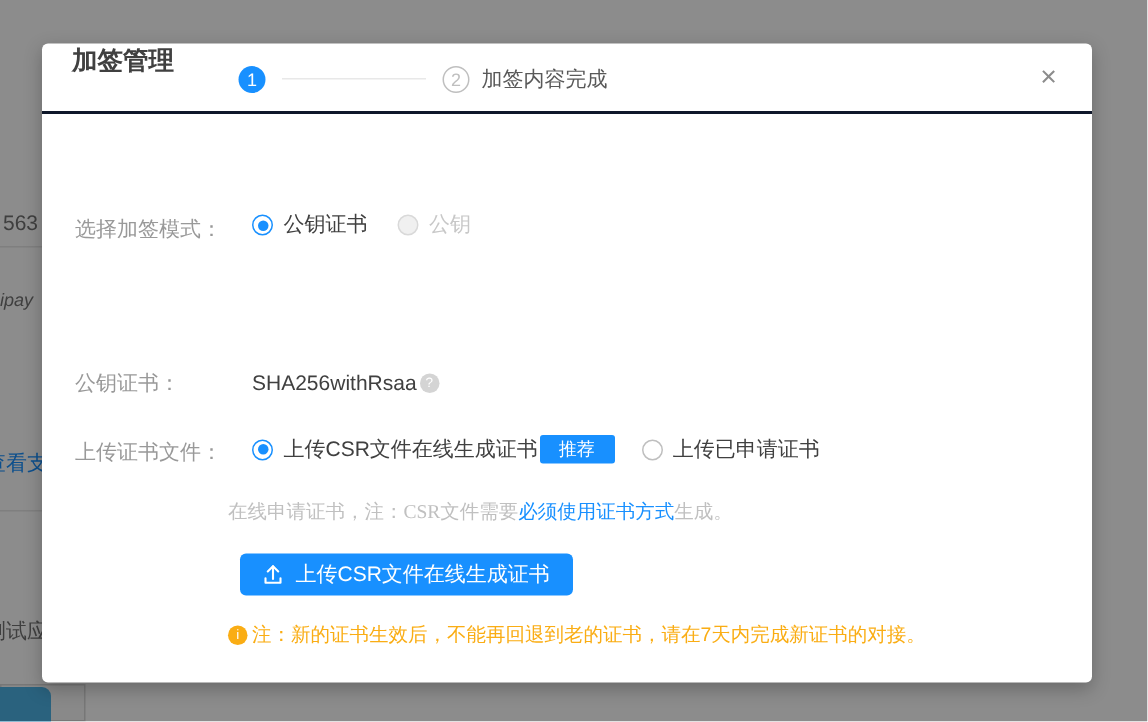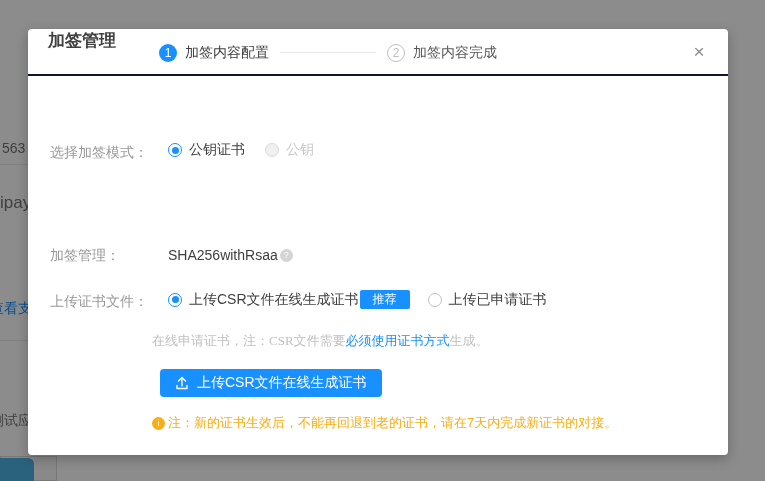--- a/index.html
+++ b/index.html
@@ -6,21 +6,21 @@
   html,body { width:765px; height:481px; overflow:hidden; }
   body {
     font-family:"Liberation Sans","DejaVu Sans",sans-serif;
     background:#fff; position:relative; font-size:14px; color:#404040;
   }
 
   
   .backdrop { position:absolute; inset:0; background:#fff; }
   .bg-text { position:absolute; white-space:nowrap; }
   .bg-563   { left:2px;  top:140px; color:#737373; font-size:14px; }
-  .bg-ipay  { left:0px;  top:193px; color:#737373; font-size:17px; }
+  .bg-ipay  { left:0px;  top:193px; color:#737373; font-size:12px;font-style:italic; }
   .bg-link  { left:-10px; top:300px; color:#1890ff; font-size:14px; }
   .bg-test  { left:-10px; top:412px; color:#737373; font-size:14px; }
   .bg-divider { position:absolute; left:0; width:28px; border-top:1px solid #e8e8e8; }
   .bg-card { position:absolute; left:0; top:456px; width:57px; height:25px; background:#fafafa; border:1px solid #d9d9d9; }
   .bg-button { position:absolute; left:-8px; top:458px; width:42px; height:30px; background:#4db3e6; border-radius:6px; }
 
   .overlay { position:absolute; inset:0; background:rgba(0,0,0,0.45); }
 
   
   .modal {
@@ -116,21 +116,20 @@
 
 <div class="overlay"></div>
 
 <div class="modal">
 
   <div class="modal-header">
     <span class="modal-title">加签管理</span>
 
     <div class="steps">
       <span class="step-circle active">1</span>
-      <span class="step-label active">加签内容配置</span>
       <span class="step-line"></span>
       <span class="step-circle pending">2</span>
       <span class="step-label pending">加签内容完成</span>
     </div>
 
     <span class="close-btn">×</span>
   </div>
 
   <div class="modal-body">
 
@@ -140,21 +139,21 @@
         <span class="radio-circle checked"></span>
         <span class="radio-text">公钥证书</span>
       </span>
       <span class="radio" style="margin-left:20px;">
         <span class="radio-circle disabled"></span>
         <span class="radio-text disabled">公钥</span>
       </span>
     </div>
 
 
-    <span class="form-label" style="top:171px;">加签管理：</span>
+    <span class="form-label" style="top:171px;">公钥证书：</span>
     <div class="row" style="top:171px;">
       <span class="enc-value">SHA256withRsaa</span>
       <i class="icon-circle icon-help">?</i>
     </div>
 
     <span class="form-label" style="top:217px;">上传证书文件：</span>
     <div class="row" style="top:214px;">
       <span class="radio">
         <span class="radio-circle checked"></span>
         <span class="radio-text">上传CSR文件在线生成证书</span>

